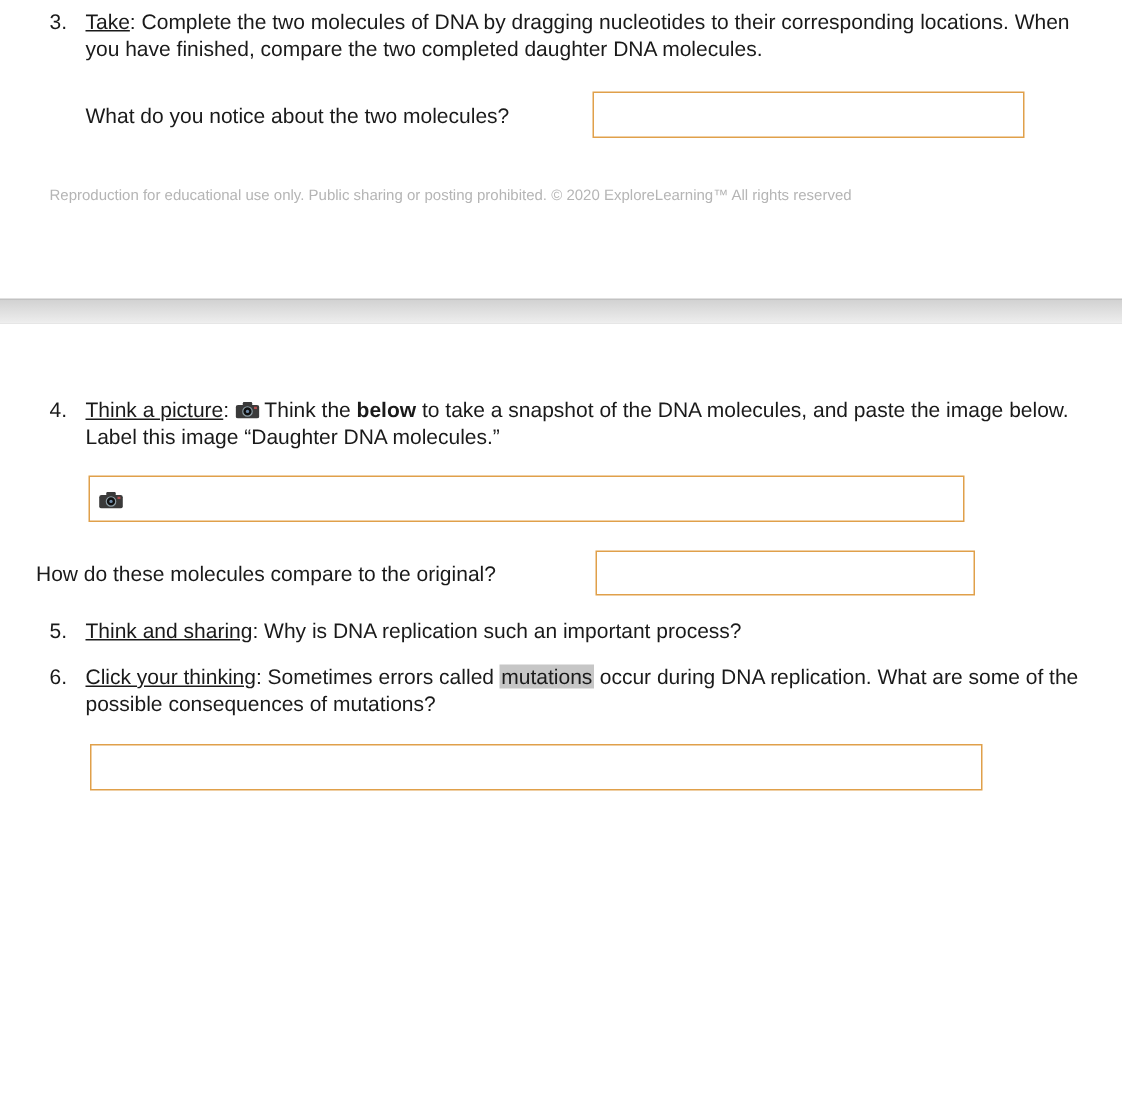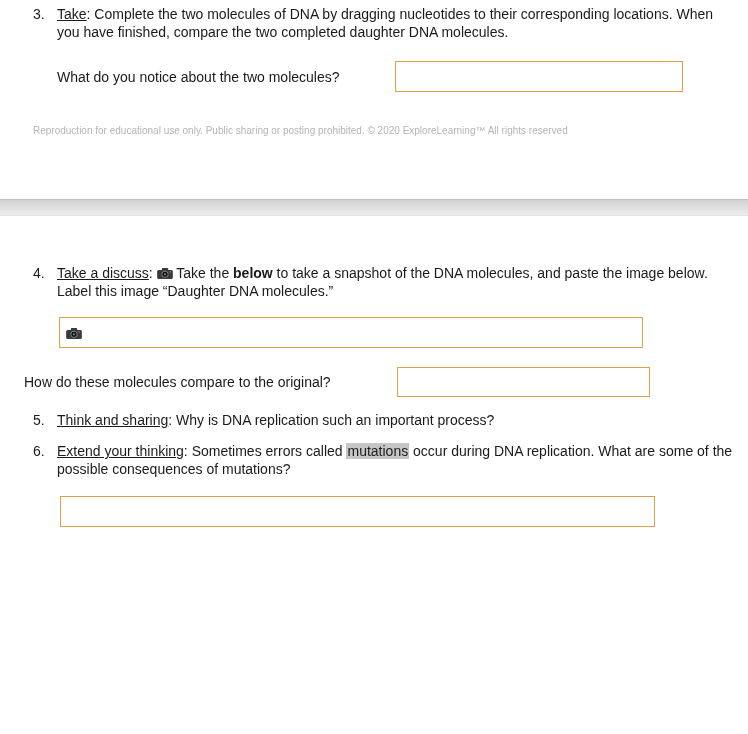--- a/index.html
+++ b/index.html
@@ -144,27 +144,27 @@
 
     <div class="footer">Reproduction for educational use only. Public sharing or posting prohibited. © 2020 ExploreLearning™ All rights reserved</div>
   </section>
 
   <div class="page-break"></div>
 
   <section class="page page-bottom">
 
     <div class="item">
       <span class="num">4.</span>
-      <div class="itext"><span class="u">Take a discuss</span><span>: </span><svg class="cam" viewBox="0 0 20 14" width="16" height="11" aria-hidden="true">
+      <div class="itext"><span class="u">Think a picture</span><span>: </span><svg class="cam" viewBox="0 0 20 14" width="16" height="11" aria-hidden="true">
             <rect x="0" y="2.5" width="20" height="11.5" rx="2" fill="#3a3a3a"></rect>
             <rect x="6" y="0" width="8" height="4" rx="1" fill="#3a3a3a"></rect>
             <circle cx="10" cy="8" r="4" fill="#101010" stroke="#8fa0a8" stroke-width="1"></circle>
             <circle cx="10" cy="8" r="1.4" fill="#6d89a8"></circle>
             <rect x="15.5" y="4" width="2.5" height="2" fill="#b05050"></rect>
-          </svg><span> Take the </span><span class="b">below</span><span> to take a snapshot of the DNA molecules, and paste the image below. Label this image “Daughter DNA molecules.”</span></div>
+          </svg><span> Think the </span><span class="b">below</span><span> to take a snapshot of the DNA molecules, and paste the image below. Label this image “Daughter DNA molecules.”</span></div>
     </div>
 
     <div class="snapshot-box">
       <svg class="cam" viewBox="0 0 20 14" width="16" height="11" aria-hidden="true">
           <rect x="0" y="2.5" width="20" height="11.5" rx="2" fill="#3a3a3a"></rect>
           <rect x="6" y="0" width="8" height="4" rx="1" fill="#3a3a3a"></rect>
           <circle cx="10" cy="8" r="4" fill="#101010" stroke="#8fa0a8" stroke-width="1"></circle>
           <circle cx="10" cy="8" r="1.4" fill="#6d89a8"></circle>
           <rect x="15.5" y="4" width="2.5" height="2" fill="#b05050"></rect>
         </svg>
@@ -176,19 +176,19 @@
     </div>
 
     <div class="item item5">
       <span class="num">5.</span>
       <div class="itext"><span class="u">Think and sharing</span><span>: Why is DNA replication such an important process?</span></div>
     </div>
 
 
     <div class="item item6">
       <span class="num">6.</span>
-      <div class="itext"><span class="u">Extend your thinking</span><span>: Sometimes errors called </span><span class="hl">mutations</span><span> occur during DNA replication. What are some of the possible consequences of mutations?</span></div>
+      <div class="itext"><span class="u">Click your thinking</span><span>: Sometimes errors called </span><span class="hl">mutations</span><span> occur during DNA replication. What are some of the possible consequences of mutations?</span></div>
     </div>
 
     <div class="extend-box"></div>
 
   </section>
 </div>
 
 </body></html>

